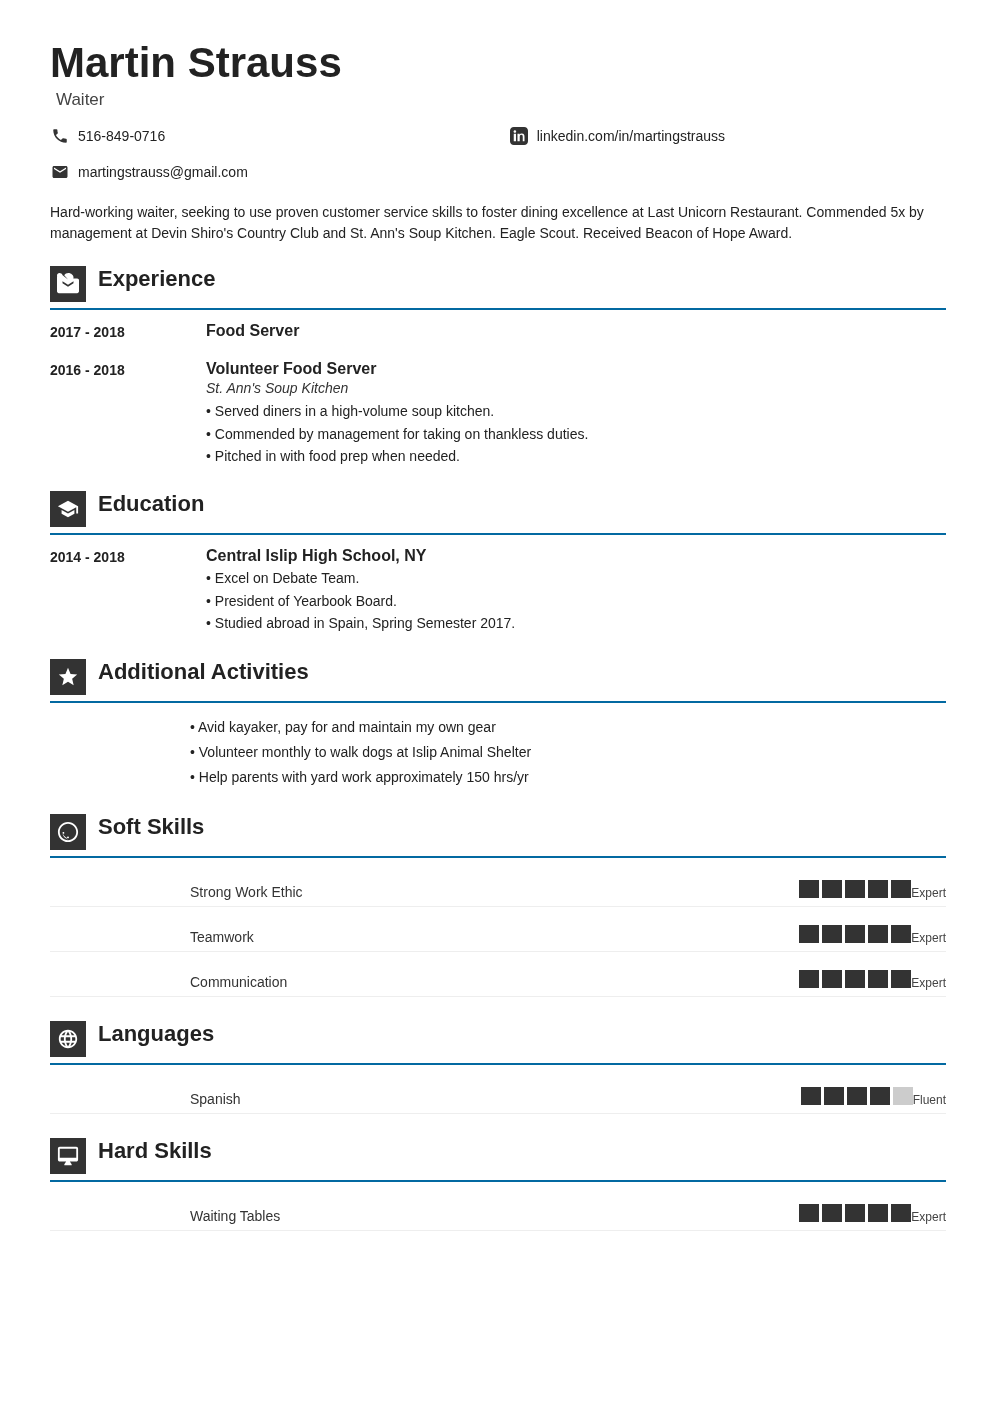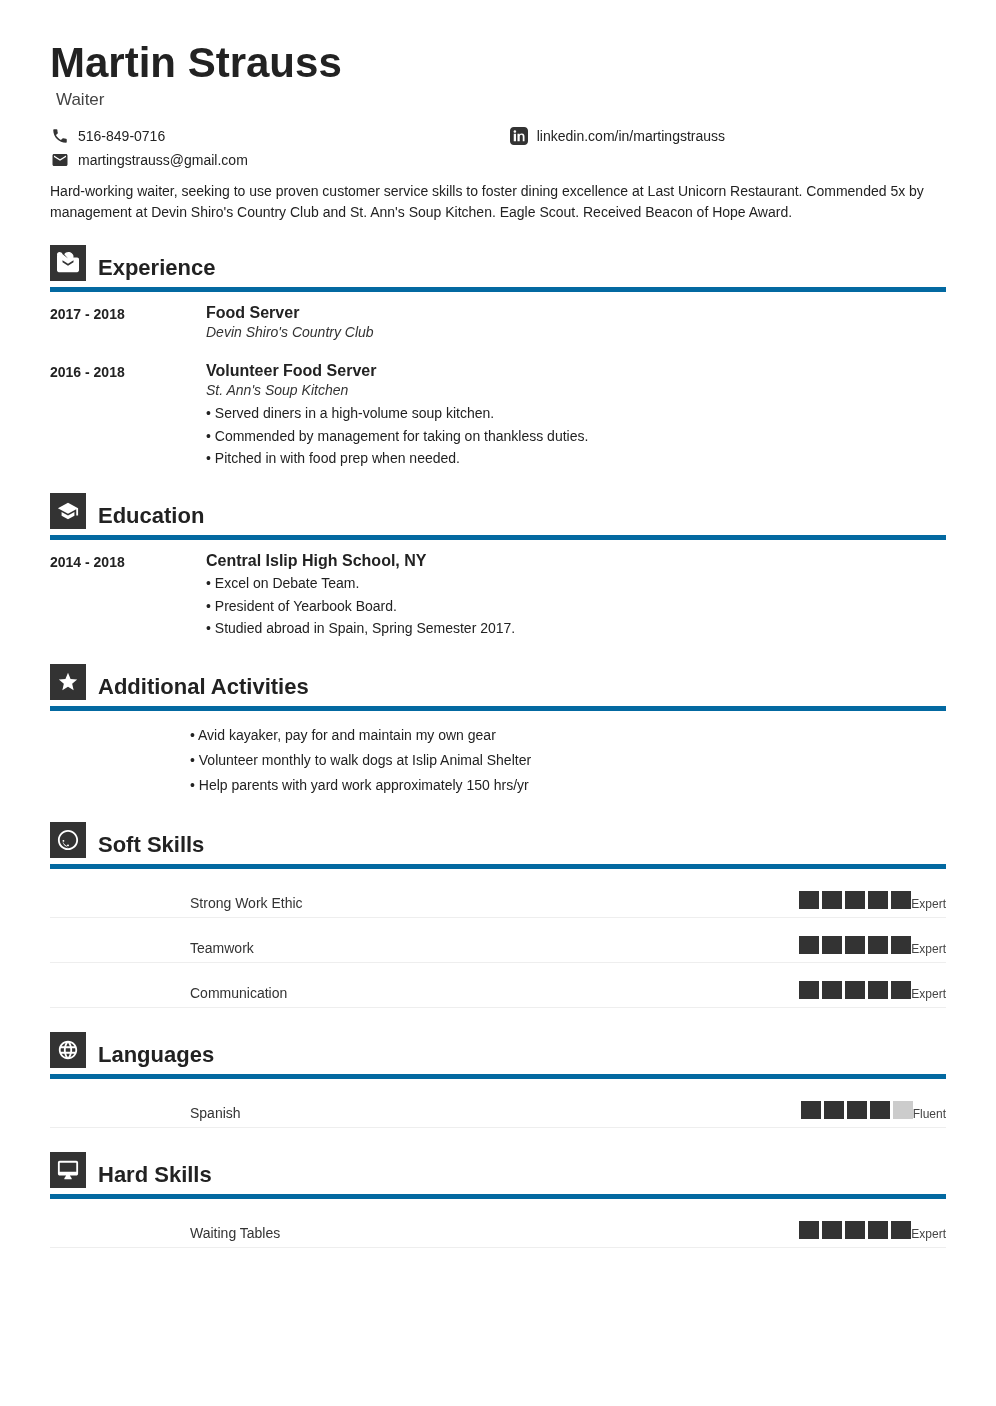--- a/index.html
+++ b/index.html
@@ -20,22 +20,22 @@
     }
     .title {
       font-size: 17px;
       color: #444;
       margin-bottom: 16px;
       margin-left: 6px;
     }
     .contact-grid {
       display: grid;
       grid-template-columns: auto auto;
-      gap: 4px 40px;
-      margin-bottom: 11px;
+      gap: 16px 40px;
+      margin-bottom: 20px;
     }
     .contact-item {
       display: flex;
       align-items: center;
       gap: 8px;
       font-size: 14px;
     }
     .contact-icon {
       width: 20px;
       height: 20px;
@@ -45,25 +45,25 @@
       flex-shrink: 0;
     }
     .summary {
       font-size: 14px;
       line-height: 1.5;
       margin-bottom: 22px;
       color: #222;
     }
     .section-header {
       display: flex;
-      align-items: flex-end;
+      align-items: flex-start;
       gap: 12px;
       margin-bottom: 12px;
       padding-bottom: 6px;
-      border-bottom: 5px solid #0369a1;
+      border-bottom: 2px solid #0369a1;
     }
     .section-icon {
       width: 36px;
       height: 36px;
       background: #333;
       display: flex;
       align-items: center;
       justify-content: center;
       flex-shrink: 0;
     }
@@ -198,21 +198,20 @@
           <path d="M20 6h-2.18c.07-.44.18-.88.18-1.36C18 2.51 15.49 0 12.36 0c-1.83 0-3.46.92-4.46 2.36L12 7 6.1 2.36C5.58.92 4.18 0 2.64 0 1.18 0 0 1.18 0 2.64c0 .48.11.92.18 1.36H0C0 0 0 6 0 6v14c0 1.1.9 2 2 2h20c1.1 0 2-.9 2-2V8c0-1.1-.9-2-2-2zm-8 9l-6-3.75V9l6 3.75L18 9v2.25L12 15z"></path>
         </svg>
     </div>
     <span class="section-title">Experience</span>
   </div>
 
   <div class="entry">
     <div class="entry-date">2017 - 2018</div>
     <div class="entry-content">
       <div class="entry-job-title">Food Server</div>
-      <div class="entry-company">Devin Shiro's Country Club</div>
     </div>
   </div>
 
   <div class="entry">
     <div class="entry-date">2016 - 2018</div>
     <div class="entry-content">
       <div class="entry-job-title">Volunteer Food Server</div>
       <div class="entry-company">St. Ann's Soup Kitchen</div>
       <ul class="entry-bullets">
         <li>Served diners in a high-volume soup kitchen.</li>

